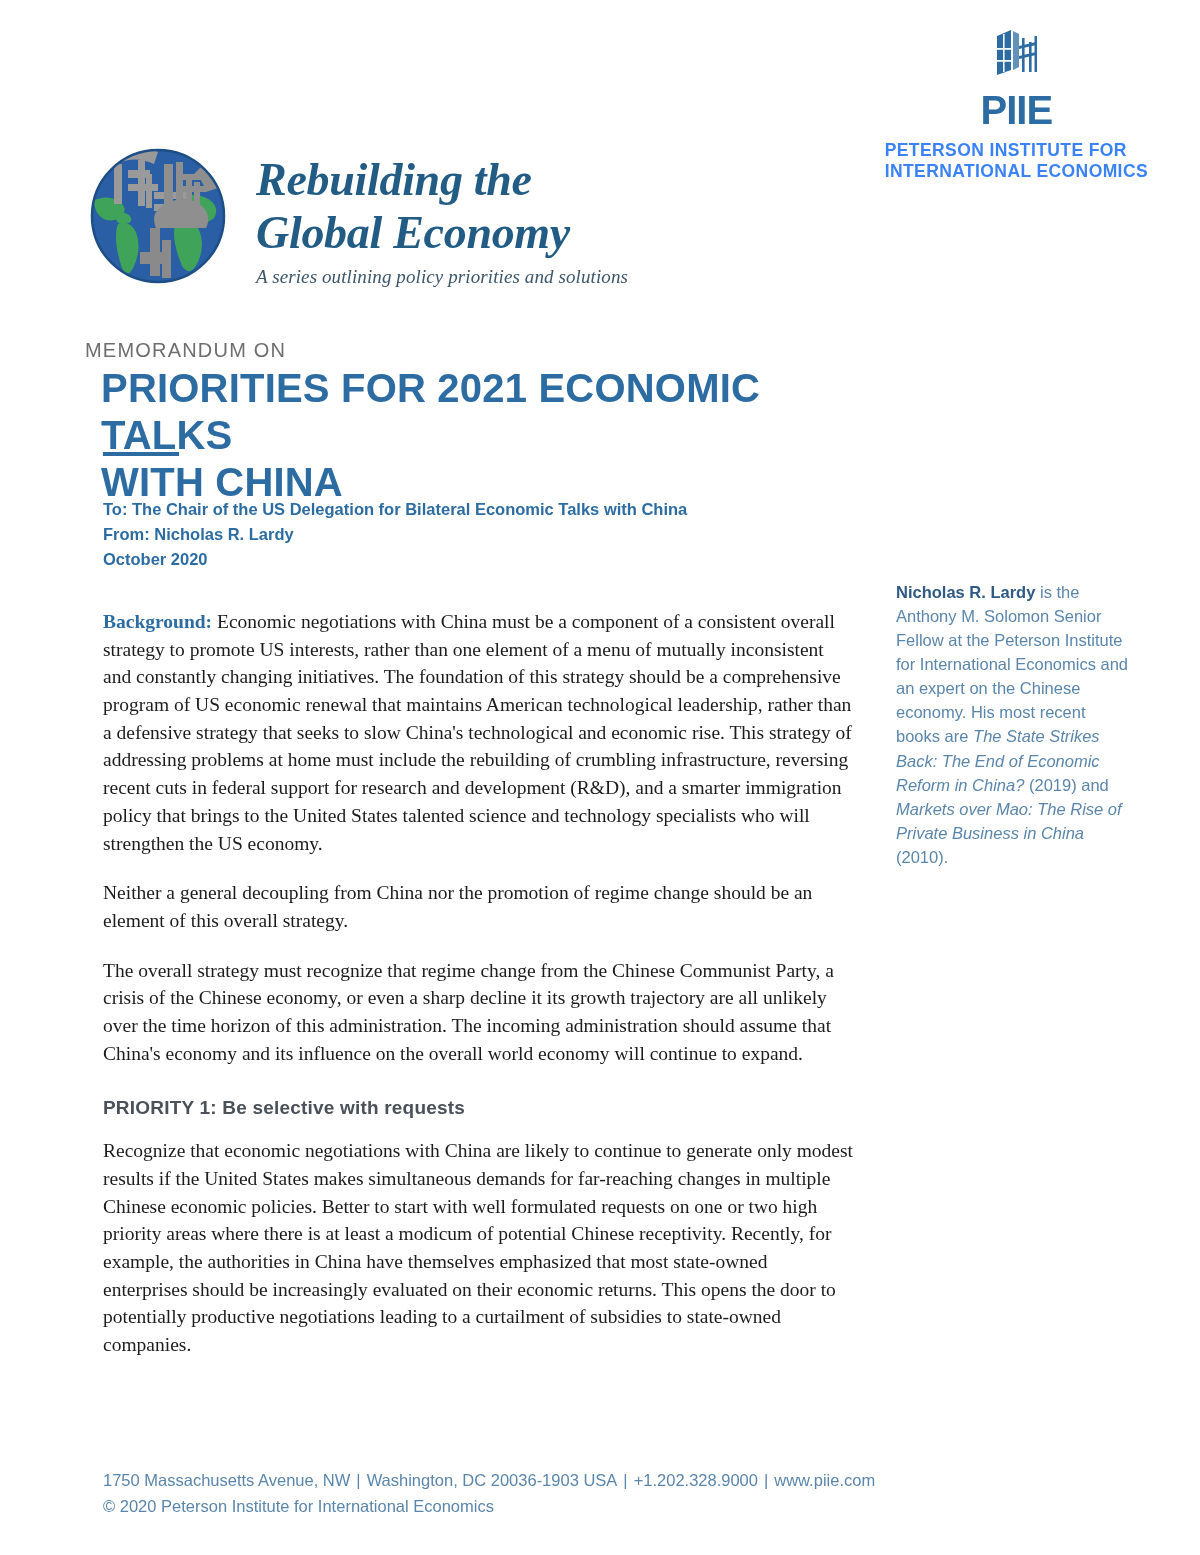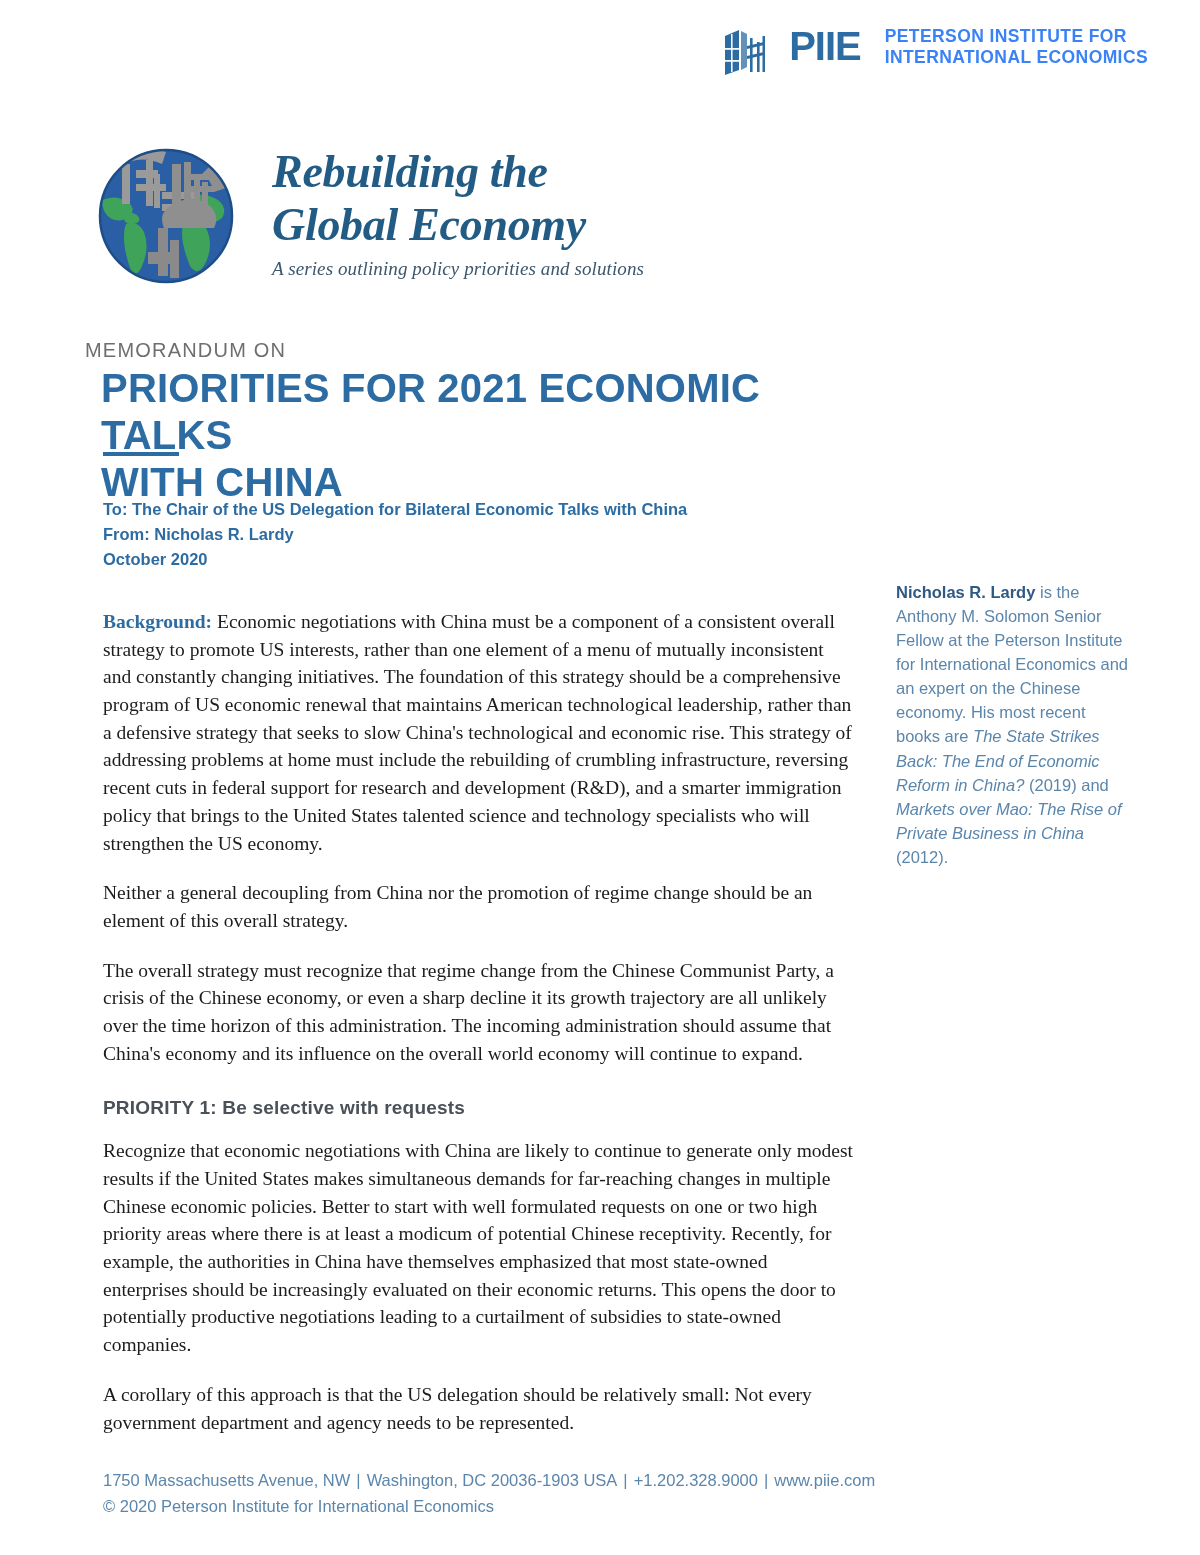--- a/index.html
+++ b/index.html
@@ -14,22 +14,23 @@
     font-family: "Liberation Sans", sans-serif;
     overflow: hidden;
   }
 
   
   .piie-header {
     position: absolute;
     top: 26px;
     right: 52px;
     display: flex;
-    align-items: flex-start;
-    gap: 24px;
+    align-items: center;
+    gap: 8px;
+    flex-direction: column;
   }
   .piie-mark { width: 42px; height: 56px; flex: none; }
   .piie-wordmark {
     font-weight: bold;
     font-size: 40px;
     letter-spacing: -1px;
     color: #2D6CA2;
     line-height: 1;
     padding-bottom: 2px;
   }
@@ -37,25 +38,25 @@
     color: #3b82f6;
     font-size: 17.5px;
     font-weight: bold;
     letter-spacing: 0.4px;
     line-height: 1.22;
   }
 
   
   .series-logo {
     position: absolute;
-    left: 92px;
+    left: 84px;
     top: 140px;
     display: flex;
-    align-items: flex-start;
-    gap: 32px;
+    align-items: flex-end;
+    gap: 24px;
   }
   .globe { width: 148px; height: 148px; flex: none; }
   .series-text { padding-top: 6px; }
   .series-title {
     font-family: "Liberation Serif", serif;
     font-style: italic;
     font-weight: bold;
     font-size: 46px;
     line-height: 1.15;
     color: #225B84;
@@ -256,23 +257,22 @@
   <div>From: Nicholas R. Lardy</div>
   <div>October 2020</div>
 </div>
 
 <div class="main-col">
   <p><span class="lead-label">Background:</span><span> Economic negotiations with China must be a component of a consistent overall strategy to promote US interests, rather than one element of a menu of mutually inconsistent and constantly changing initiatives. The foundation of this strategy should be a comprehensive program of US economic renewal that maintains American technological leadership, rather than a defensive strategy that seeks to slow China's technological and economic rise. This strategy of addressing problems at home must include the rebuilding of crumbling infrastructure, reversing recent cuts in federal support for research and development (R&amp;D), and a smarter immigration policy that brings to the United States talented science and technology specialists who will strengthen the US economy.</span></p>
   <p>Neither a general decoupling from China nor the promotion of regime change should be an element of this overall strategy.</p>
   <p>The overall strategy must recognize that regime change from the Chinese Communist Party, a crisis of the Chinese economy, or even a sharp decline it its growth trajectory are all unlikely over the time horizon of this administration. The incoming administration should assume that China's economy and its influence on the overall world economy will continue to expand.</p>
   <div class="priority-head">PRIORITY 1: Be selective with requests</div>
   <p>Recognize that economic negotiations with China are likely to continue to generate only modest results if the United States makes simultaneous demands for far-reaching changes in multiple Chinese economic policies. Better to start with well formulated requests on one or two high priority areas where there is at least a modicum of potential Chinese receptivity. Recently, for example, the authorities in China have themselves emphasized that most state-owned enterprises should be increasingly evaluated on their economic returns. This opens the door to potentially productive negotiations leading to a curtailment of subsidies to state-owned companies.</p>
-  <p>A corollary of this approach is that the US delegation should be relatively small: Not every government department and agency needs to be represented.</p>
-</div>
-
-<div class="bio"><b>Nicholas R. Lardy</b><span> is the Anthony M. Solomon Senior Fellow at the Peterson Institute for International Economics and an expert on the Chinese economy. His most recent books are </span><i>The State Strikes Back: The End of Economic Reform in China?</i><span> (2019) and </span><i>Markets over Mao: The Rise of Private Business in China</i><span> (2012).</span></div>
+</div>
+
+<div class="bio"><b>Nicholas R. Lardy</b><span> is the Anthony M. Solomon Senior Fellow at the Peterson Institute for International Economics and an expert on the Chinese economy. His most recent books are </span><i>The State Strikes Back: The End of Economic Reform in China?</i><span> (2019) and </span><i>Markets over Mao: The Rise of Private Business in China</i><span> (2010).</span></div>
 
 <div class="footer">
   <div>
     <span>1750 Massachusetts Avenue, NW</span><span class="sep">|</span><span>Washington, DC 20036-1903 USA</span><span class="sep">|</span><span>+1.202.328.9000</span><span class="sep">|</span><span>www.piie.com</span>
   </div>
   <div>© 2020 Peterson Institute for International Economics</div>
 </div>
 
 </body></html>

